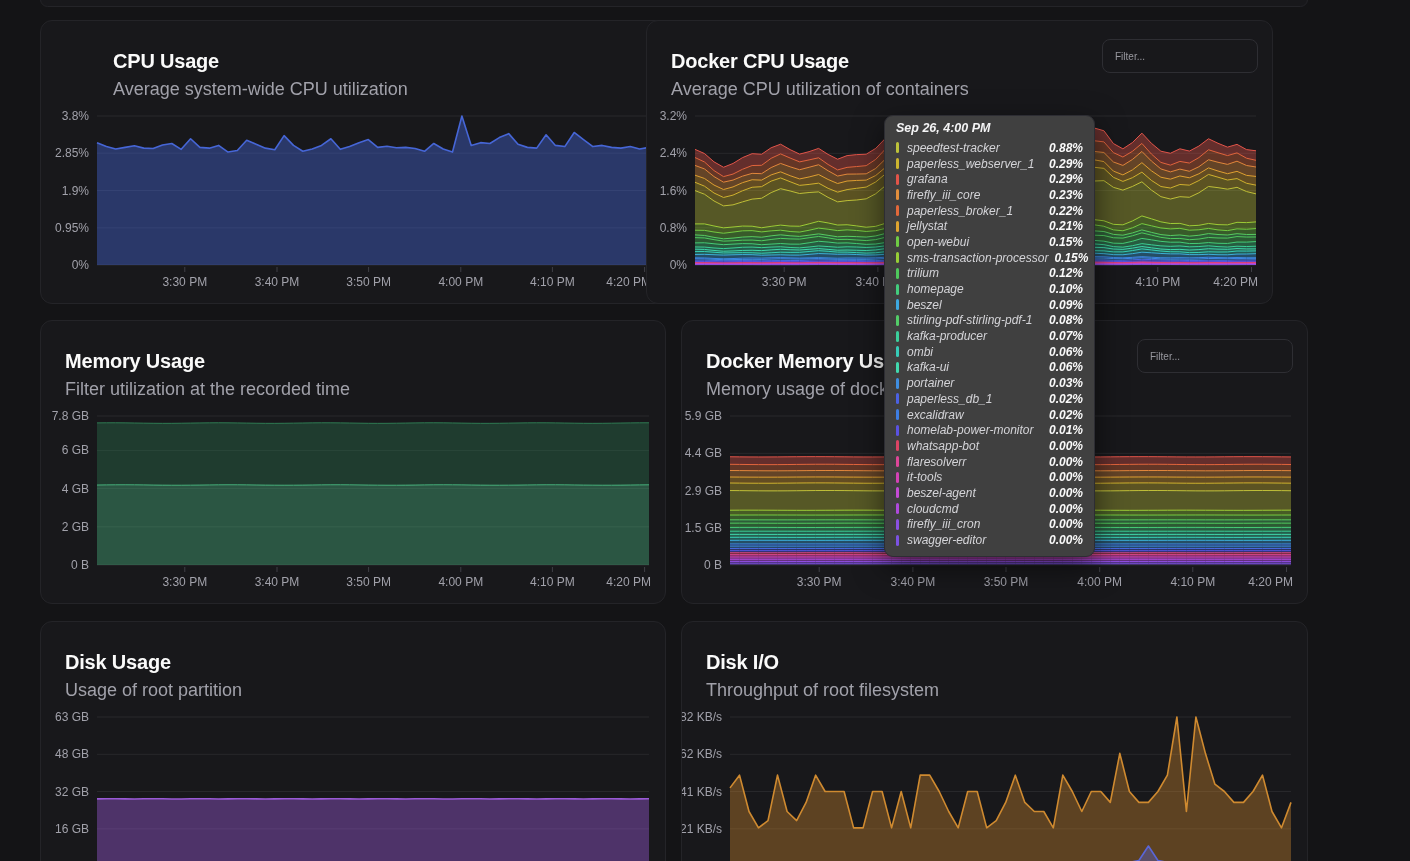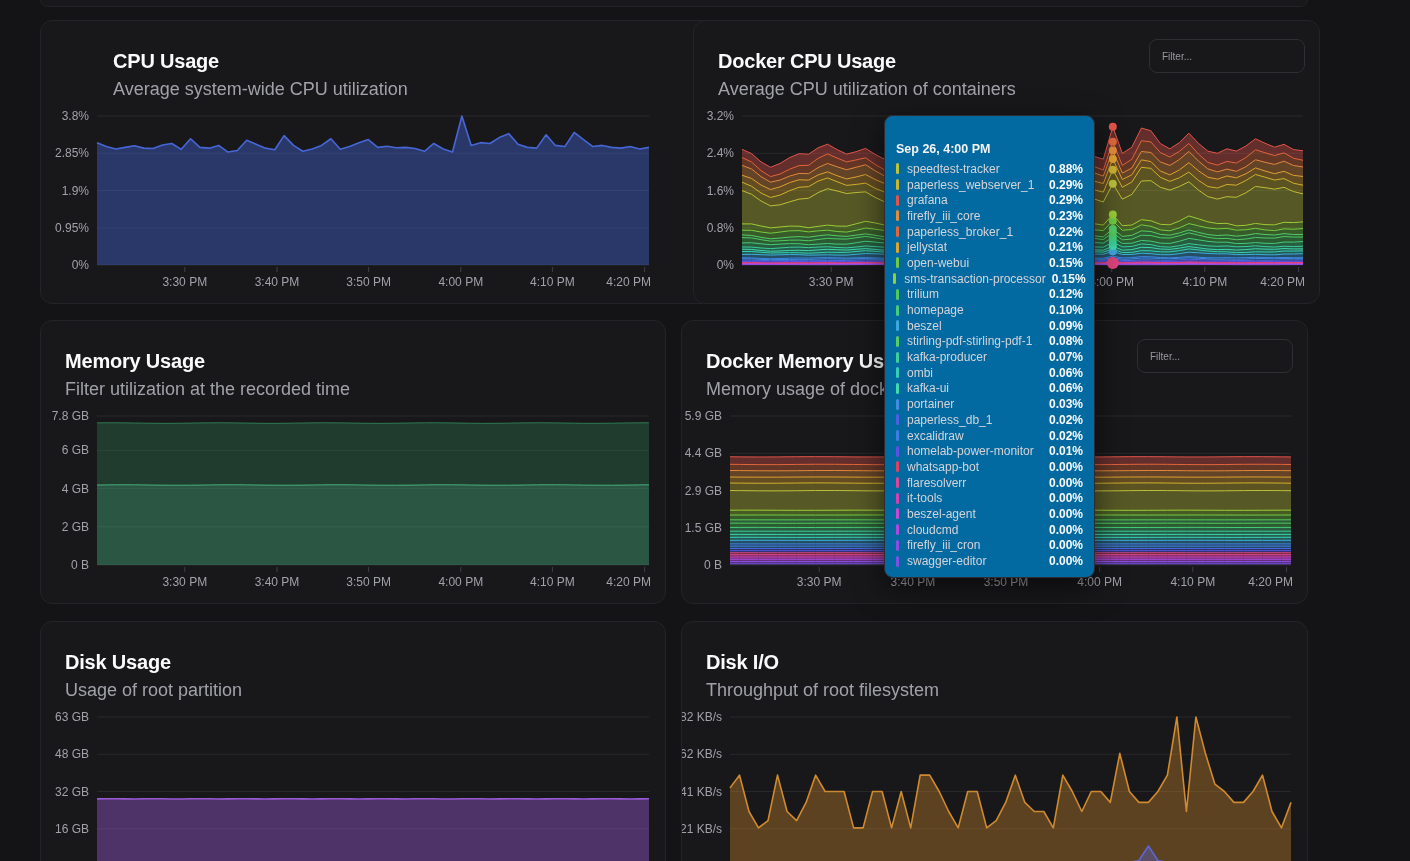--- a/index.html
+++ b/index.html
@@ -8,21 +8,21 @@
     background:#141416;
     font-family:"Liberation Sans","DejaVu Sans",sans-serif;
   }
   .card{
     position:absolute;width:624px;height:282px;
     background:#18181b;border:1px solid #242428;border-radius:12px;
     box-sizing:content-box;
   }
   #card-prev{left:40px;top:-8px;width:1266px;height:13px;}
   #card-cpu{left:40px;top:20px;padding-left:48px;}
-  #card-docker-cpu{left:693px;top:20px;width:625px;}
+  #card-docker-cpu{left:646px;top:20px;width:625px;}
   #card-memory{left:40px;top:320px;}
   #card-docker-memory{left:681px;top:320px;width:625px;}
   #card-disk{left:40px;top:621px;height:290px;}
   #card-disk-io{left:681px;top:621px;width:625px;height:290px;}
   .card h2{
     margin:28px 0 0 24px;font-size:20px;font-weight:700;color:#fafafa;
     letter-spacing:-0.2px;line-height:24px;
   }
   .card .sub{
     margin:8px 0 0 24px;font-size:18px;color:#a1a1aa;line-height:17px;
@@ -31,26 +31,27 @@
   .chart svg text{font-family:"Liberation Sans","DejaVu Sans",sans-serif;font-size:12px;fill:#a1a1aa;}
   .filter{
     position:absolute;top:18px;right:14px;width:130px;height:32px;
     background:#18181b;border:1px solid #2e2e33;border-radius:8px;
     padding:0 12px;color:#e4e4e7;font-size:10px;outline:none;
     font-family:"Liberation Sans","DejaVu Sans",sans-serif;
   }
   .filter::placeholder{color:#98989f;}
   #tooltip{
     position:absolute;left:884px;top:115px;width:187px;
-    background:#0369a1;border:1px solid #2d2d33;border-radius:9px;
-    padding:26px 11px 8px 11px;z-index:40;pointer-events:none;
+    background:#404040;border:1px solid #2d2d33;border-radius:9px;
+    padding:5px 11px 8px 11px;z-index:40;pointer-events:none;
     box-shadow:0 10px 30px rgba(0,0,0,0.55);
+    font-style:italic;
   }
   .t-title{font-size:12.5px;font-weight:700;color:#f4f4f5;margin-bottom:5px;}
-  .t-row{height:15.7px;display:flex;align-items:center;font-size:12px;justify-content:center;}
+  .t-row{height:15.7px;display:flex;align-items:center;font-size:12px;}
   .t-chip{width:3px;height:11px;border-radius:2px;margin-right:8px;flex:none;}
   .t-name{color:#d4d4d8;white-space:nowrap;}
   .t-val{margin-left:auto;padding-left:6px;font-weight:700;color:#fafafa;}
 </style>
 </head>
 <body>
 
 <div id="card-prev" class="card"></div>
 
 <section id="card-cpu" class="card">

